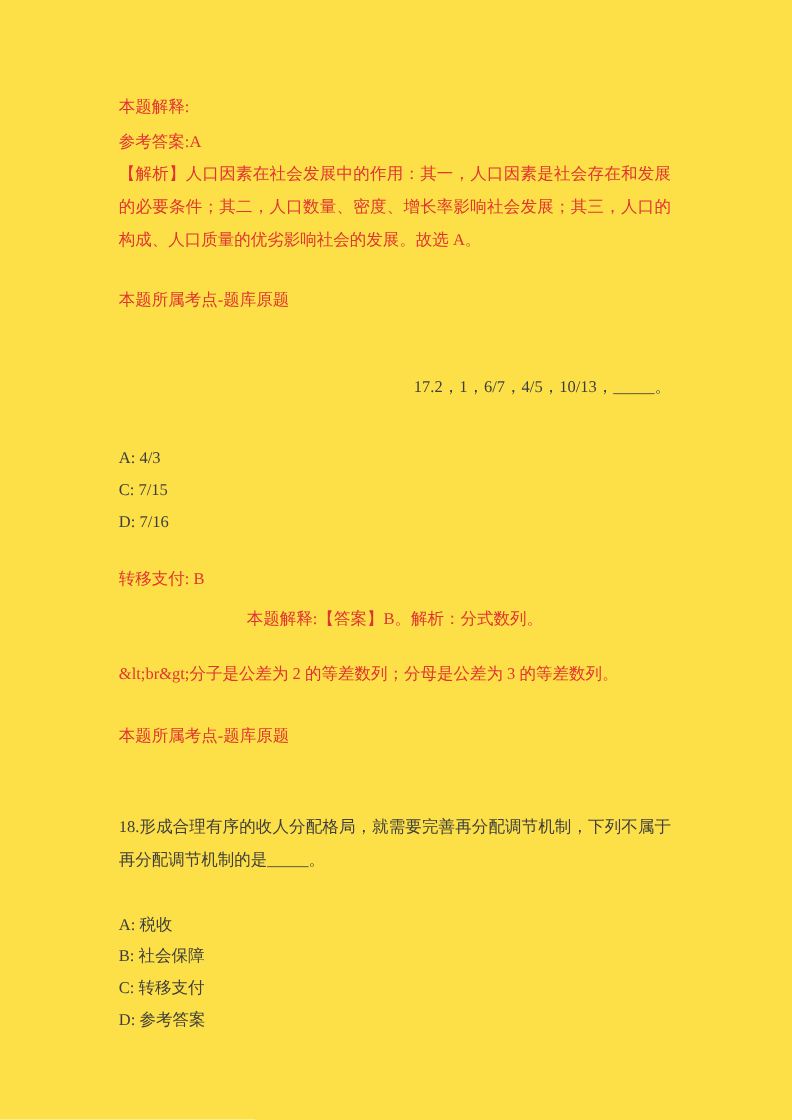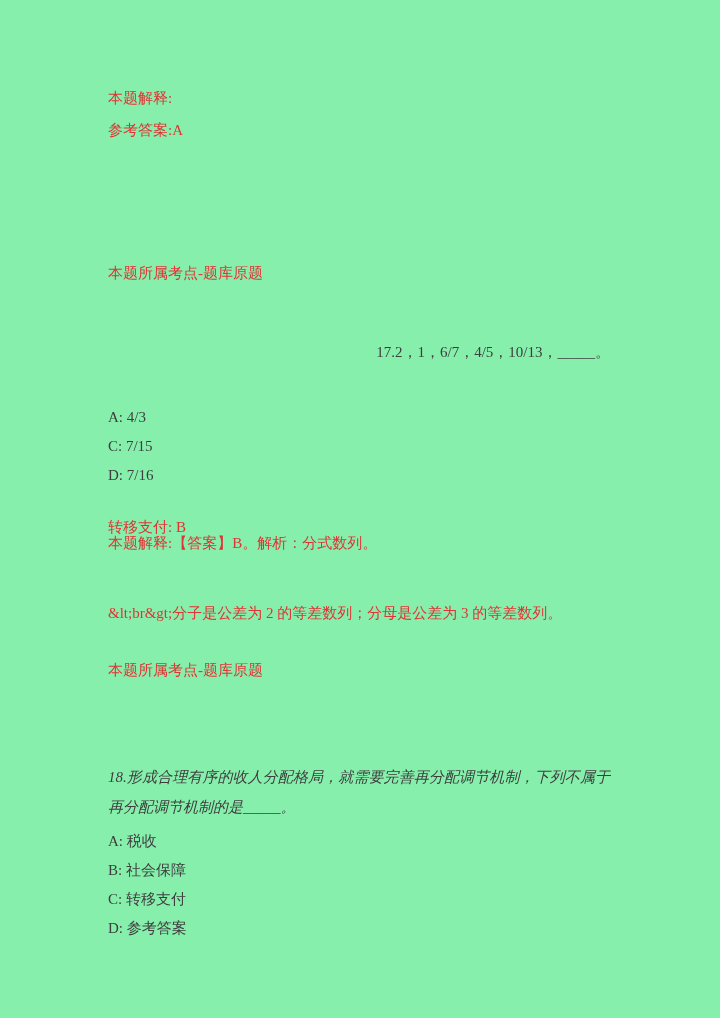--- a/index.html
+++ b/index.html
@@ -4,21 +4,21 @@
 <style>
   html, body {
     margin: 0;
     padding: 0;
     background: #ffffff;
   }
   .page {
     position: relative;
     width: 720px;
     height: 1018px;
-    background: #86efac;
+    background: #fde047;
     overflow: hidden;
     font-family: "Liberation Serif", "DejaVu Serif", serif;
     font-size: 15px;
     color: var(--ink, #3e3e3e);
   }
   .line, .para {
     position: absolute;
     left: 108px;
     width: 502px;
     line-height: 30px;
@@ -41,35 +41,36 @@
     white-space: pre;
   }
   
   .b1-label   { top: 83px; }
   .b1-answer  { top: 115px; }
   .b1-analysis{ top: 144px; }
   .b1-source  { top: 258px; }
   .q17-stem   { top: 337px; text-align: right; }
   .q17-opts   { top: 371px; }
   .q17-answer { top: 512px; }
-  .q17-explain{ top: 528px; }
+  .q17-explain{ top: 548px; text-align: center; }
   .q17-note   { top: 598px; }
   .q17-source { top: 655px; }
-  .q18-stem   { top: 762px; font-style: italic; }
+  .q18-stem   { top: 737px; }
   .q18-opts   { top: 795px; }
 </style>
 </head>
 <body style="background: rgb(255, 255, 255);">
 
 <div class="page">
 
   <div class="line red b1-label">本题解释:</div>
 
   <div class="line red b1-answer">参考答案:A</div>
 
+  <div class="para red b1-analysis">【解析】人口因素在社会发展中的作用：其一，人口因素是社会存在和发展的必要条件；其二，人口数量、密度、增长率影响社会发展；其三，人口的构成、人口质量的优劣影响社会的发展。故选 A。</div>
 
   <div class="line red b1-source">本题所属考点-题库原题</div>
 
   <div class="line ink q17-stem">17.2，1，6/7，4/5，10/13，_____。</div>
 
   <div class="options q17-opts ink">
     <div class="opt">A: 4/3</div>
     <div class="opt">C: 7/15</div>
     <div class="opt">D: 7/16</div>
   </div>

